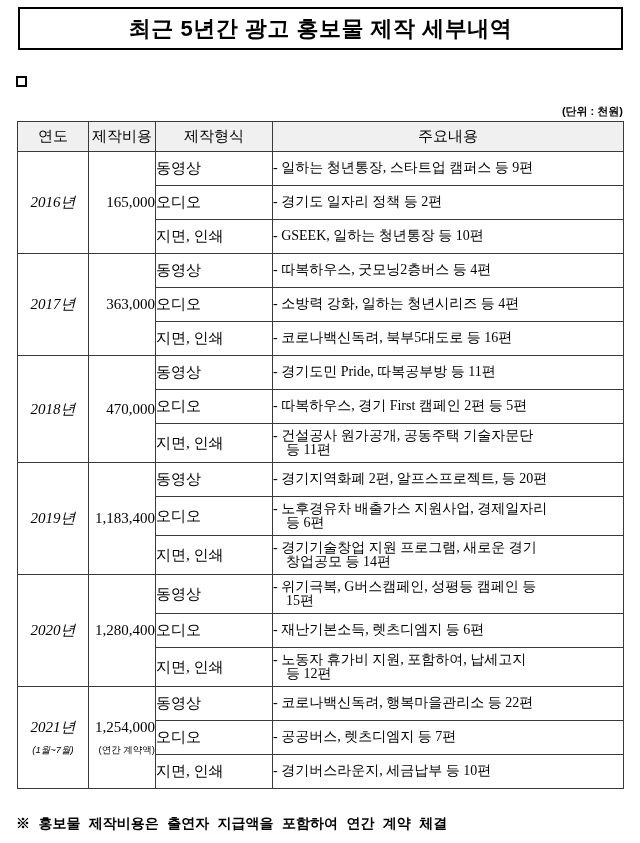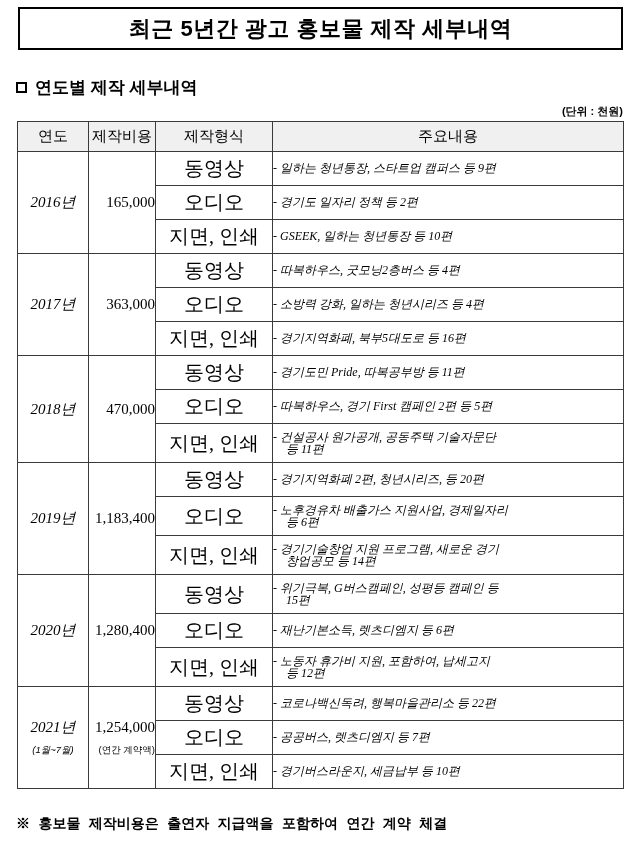--- a/index.html
+++ b/index.html
@@ -118,29 +118,28 @@
   }
   .sub-note {
     display: block;
     font-size: 9.5px;
     font-family: "Liberation Sans", "DejaVu Sans", sans-serif;
     line-height: 1.2;
     margin-top: 8px;
   }
 
   td.format-cell {
-    text-align: center;
-    font-size: 20px;
+    text-align: left;
+    font-size: 15px;
   }
   td.content-cell {
     text-align: left;
-    font-size: 12px;
+    font-size: 14px;
     padding: 1px 3px 2px 5px;
     line-height: 1.02;
-    font-style: italic;
   }
   td.content-cell .ln {
     display: block;
     white-space: nowrap;
   }
   td.content-cell .ln.indent {
     padding-left: 13px;
   }
   tr.r-tall td { height: 38px; }
   tr.r-short td { height: 33px; }
@@ -160,21 +159,20 @@
 <body>
 
 <div class="page">
 
   <div class="title-box">
     <span class="title-text">최근 5년간 광고 홍보물 제작 세부내역</span>
   </div>
 
   <div class="section-header">
     <span class="sq-marker"></span>
-    <span>연도별 제작 세부내역</span>
   </div>
 
   <div class="unit-note">(단위 : 천원)</div>
 
   <div class="tbl-wrap">
     <table class="detail">
       <colgroup>
         <col class="c-year">
           <col class="c-cost">
           <col class="c-format">
@@ -219,21 +217,21 @@
           </tr>
           <tr class="r-short">
             <td class="format-cell">오디오</td>
             <td class="content-cell">
               <span class="ln">- 소방력 강화, 일하는 청년시리즈 등 4편</span>
             </td>
           </tr>
           <tr class="r-short">
             <td class="format-cell">지면, 인쇄</td>
             <td class="content-cell">
-              <span class="ln">- 경기지역화폐, 북부5대도로 등 16편</span>
+              <span class="ln">- 코로나백신독려, 북부5대도로 등 16편</span>
             </td>
           </tr>
           <tr class="r-short">
             <td class="year-cell" rowspan="3"><span>2018년</span></td>
             <td class="cost-cell" rowspan="3"><span>470,000</span></td>
             <td class="format-cell">동영상</td>
             <td class="content-cell">
               <span class="ln">- 경기도민 Pride, 따복공부방 등 11편</span>
             </td>
           </tr>
@@ -248,21 +246,21 @@
             <td class="content-cell">
               <span class="ln">- 건설공사 원가공개, 공동주택 기술자문단</span>
               <span class="ln indent">등 11편</span>
             </td>
           </tr>
           <tr class="r-short">
             <td class="year-cell" rowspan="3"><span>2019년</span></td>
             <td class="cost-cell" rowspan="3"><span>1,183,400</span></td>
             <td class="format-cell">동영상</td>
             <td class="content-cell">
-              <span class="ln">- 경기지역화폐 2편, 청년시리즈, 등 20편</span>
+              <span class="ln">- 경기지역화폐 2편, 알프스프로젝트, 등 20편</span>
             </td>
           </tr>
           <tr class="r-tall">
             <td class="format-cell">오디오</td>
             <td class="content-cell">
               <span class="ln">- 노후경유차 배출가스 지원사업, 경제일자리</span>
               <span class="ln indent">등 6편</span>
             </td>
           </tr>
           <tr class="r-tall">

